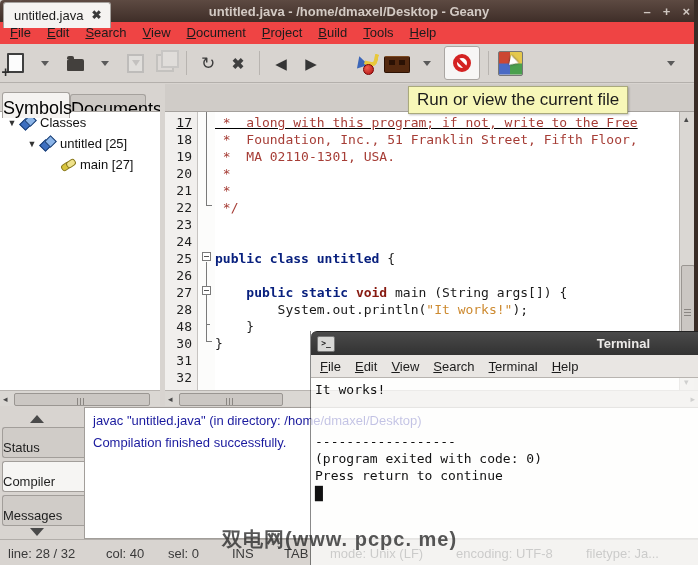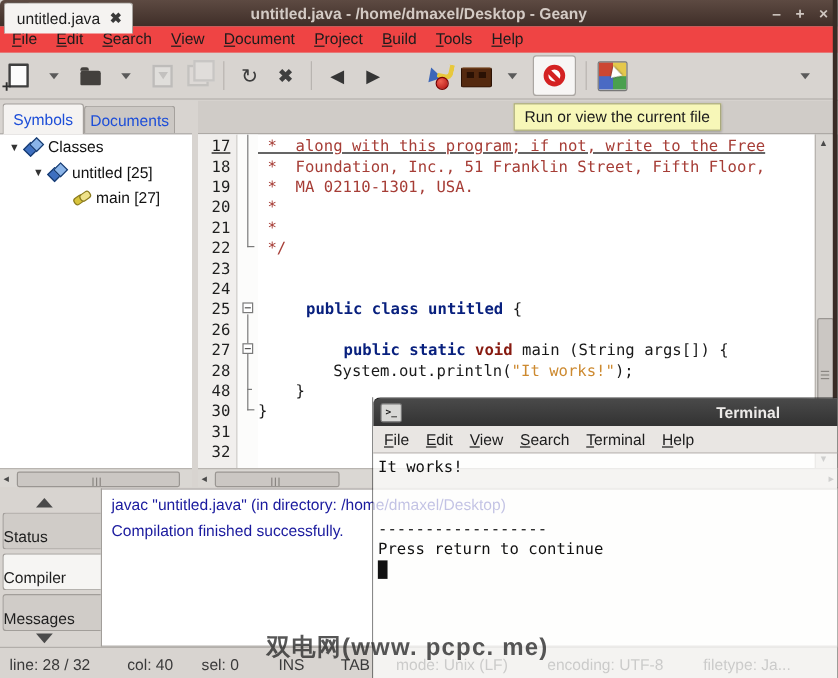--- a/index.html
+++ b/index.html
@@ -40,21 +40,21 @@
   .i-brick::before,.i-brick::after{content:"";position:absolute;top:3px;width:6px;height:5px;background:#2a1104;}
   .i-brick::before{left:4px;} .i-brick::after{right:4px;}
   .run-btn{background:#f7f6f5;border:1px solid #aaa6a2;width:34px;height:32px;}
   .i-run{width:18px;height:18px;border:4px solid #d42222;border-radius:50%;background:#fff;position:relative;box-sizing:border-box;}
   .i-run::after{content:"";position:absolute;left:-1px;top:4px;width:12px;height:3.5px;background:#d42222;transform:rotate(45deg);}
   .i-colors{width:23px;height:23px;border:1px solid #777;border-radius:2px;position:relative;background:
      linear-gradient(90deg,#cc4733 50%,#e5c84c 50%) top/100% 50% no-repeat,
      linear-gradient(90deg,#4a6ac4 50%,#4aa04e 50%) bottom/100% 50% no-repeat;}
   .i-colors .hand{position:absolute;right:3px;top:4px;width:0;height:0;border-top:6px solid transparent;border-bottom:4px solid transparent;border-left:9px solid #fff;transform:rotate(12deg);filter:drop-shadow(0 0 1px #333);}
   
-  .side-tab{position:absolute;font-size:13px;color:#1d4ed8;text-align:center;box-sizing:border-box;}
+  .side-tab{position:absolute;font-size:18px;color:#000000;text-align:center;box-sizing:border-box;margin-top:6px;}
   #tab-symbols{left:2px;top:86px;width:68px;height:26px;background:#f5f3f1;border:1px solid #a5a19d;border-bottom:none;border-radius:3px 3px 0 0;padding-top:5px;z-index:2;}
   #tab-documents{left:70px;top:88px;width:76px;height:24px;background:#ccc8c4;border:1px solid #a5a19d;border-bottom:none;border-radius:3px 3px 0 0;padding-top:4px;}
   #sidebar{position:absolute;left:0;top:111px;width:160px;height:279px;background:#fff;border-top:1px solid #a5a19d;box-sizing:border-box;}
   .tree-row{display:flex;align-items:center;height:21px;font-size:13px;color:#111;}
   .tree-exp{font-size:9px;color:#333;width:12px;text-align:center;margin-right:3px;}
   .icon-class{width:14px;height:13px;position:relative;margin-right:5px;display:inline-block;}
   .icon-class::before,.icon-class::after{content:"";position:absolute;width:7px;height:7px;border:1px solid #173a6e;transform:rotate(45deg);}
   .icon-class::before{left:0;top:4px;background:#3d6fc0;}
   .icon-class::after{left:5px;top:0;background:#8ab4e8;}
   .icon-method{width:14px;height:13px;position:relative;margin-right:5px;display:inline-block;}
@@ -66,21 +66,21 @@
   .edit-strip{position:absolute;left:165px;top:84px;width:533px;height:28px;background:#d0ccc8;border-bottom:1px solid #a5a19d;box-sizing:border-box;}
   #edit-tab{position:absolute;left:3px;top:2px;height:26px;background:#f5f3f1;border:1px solid #a5a19d;border-bottom:none;border-radius:3px 3px 0 0;font-size:13px;color:#1c1c1c;padding:5px 9px 0 10px;box-sizing:border-box;display:flex;gap:8px;}
   .tab-x{color:#3a3a3a;font-weight:bold;font-size:12px;line-height:14px;}
   #editor{position:absolute;left:165px;top:112px;width:514px;height:278px;background:#fff;overflow:hidden;}
   .margin-ln{position:absolute;left:0;top:0;width:32px;height:278px;background:#f1efed;border-right:1px solid #c6c3c0;}
   .margin-fold{position:absolute;left:33px;top:0;width:17px;height:278px;background:#fcfcfb;}
   .code-row{position:absolute;left:0;width:100%;height:17px;display:flex;}
   .code-row .ln{width:27px;text-align:right;font:13px/17px "DejaVu Sans Mono",monospace;color:#1e1e1e;padding-right:5px;}
   .code-row .gap{width:18px;}
   .code-row .cd{flex:1;font:13px/17px "DejaVu Sans Mono",monospace;white-space:pre;color:#1a1a1a;}
-  .tk-c{color:#a63d36;} .tk-k{color:#08207e;font-weight:bold;margin-left:40px;} .tk-t{color:#871a10;font-weight:bold;} .tk-s{color:#cd8a30;} .tk-p{color:#1a1a1a;}
+  .tk-c{color:#a63d36;} .tk-k{color:#08207e;font-weight:bold;} .tk-t{color:#871a10;font-weight:bold;} .tk-s{color:#cd8a30;} .tk-p{color:#1a1a1a;}
   .fold-line{position:absolute;background:#7a7a7a;}
   .fold-box{position:absolute;width:9px;height:9px;background:#fff;border:1px solid #7a7a7a;box-sizing:border-box;}
   .fold-box::after{content:"";position:absolute;left:1px;top:3px;width:5px;height:1px;background:#555;}
   
   .sb{position:absolute;background:#dad7d3;box-sizing:border-box;}
   .sb-arrow{position:absolute;color:#4a4a4a;font-size:9px;line-height:9px;}
   .sb-thumb{position:absolute;background:#cbc7c3;border:1px solid #9a9692;border-radius:2px;}
   .grip-v{position:absolute;left:3px;width:7px;height:1px;background:#8a8682;box-shadow:0 3px 0 #8a8682,0 6px 0 #8a8682;}
   .grip-h{position:absolute;top:4px;width:1px;height:7px;background:#8a8682;box-shadow:3px 0 0 #8a8682,6px 0 0 #8a8682;}
   
@@ -88,21 +88,21 @@
   .ptab{position:absolute;left:2px;width:90px;height:31px;background:#d0ccc8;border:1px solid #a29e9a;border-right:none;border-radius:3px 0 0 3px;font-size:13px;color:#1e1e1e;padding-top:12px;box-sizing:border-box;}
   .ptab.active{background:#f6f5f3;}
   .pchev{position:absolute;left:30px;width:0;height:0;border-left:7px solid transparent;border-right:7px solid transparent;}
   #panel-content{position:absolute;left:84px;top:0;width:614px;height:132px;background:#fff;border:1px solid #a29e9a;border-right:none;box-sizing:border-box;}
   .msg-line{font-size:13px;color:#1a1a9e;padding:3px 0 0 8px;line-height:19px;white-space:nowrap;}
   
   #statusbar{position:absolute;left:0;top:539px;width:698px;height:26px;background:#d8d4d0;border-top:1px solid #b2aeaa;}
   .sb-item{position:absolute;top:6px;font-size:13px;color:#3a3a3a;white-space:nowrap;}
   .right-edge{position:absolute;left:694px;top:0;width:4px;height:332px;background:#392c26;z-index:2;}
   
-  #tooltip{position:absolute;left:408px;top:86px;z-index:5;background:#f7f7b8;border:1px solid #a9a97c;font-size:13px;color:#1c1c1c;padding:3px 8px;white-space:nowrap;box-shadow:1px 1px 2px rgba(0,0,0,.25);margin-left:20px;}
+  #tooltip{position:absolute;left:408px;top:86px;z-index:5;background:#f7f7b8;border:1px solid #a9a97c;font-size:17px;color:#1c1c1c;padding:3px 8px;white-space:nowrap;box-shadow:1px 1px 2px rgba(0,0,0,.25);}
   
   #terminal{position:absolute;left:310px;top:331px;width:388px;height:234px;z-index:10;border-left:1px solid rgba(40,40,40,.55);box-sizing:border-box;}
   .t-titlebar{position:absolute;left:0;top:0;width:100%;height:24px;background:linear-gradient(#4a4a4a,#323232);border-radius:6px 0 0 0;border-top:1px solid #222;box-sizing:border-box;}
   .t-ico{position:absolute;left:6px;top:4px;width:16px;height:14px;background:#d8d8d6;border:1px solid #777;border-radius:2px;color:#1a1a1a;font:bold 8px/13px "DejaVu Sans Mono",monospace;text-align:center;}
   .t-ico::after{content:">_";}
   .t-title{position:absolute;right:48px;top:4px;font-size:13px;font-weight:bold;color:#eceae8;}
   .t-menubar{position:absolute;left:0;top:24px;width:100%;height:23px;background:#e9e6e3;border-bottom:1px solid #b8b4b0;box-sizing:border-box;padding-left:2px;}
   .t-menu-item{display:inline-block;padding:4px 7px;font-size:13px;color:#1c1c1c;}
   .t-menu-item::first-letter{text-decoration:underline;}
   #t-content{position:absolute;left:0;top:47px;width:100%;height:187px;background:rgba(253,253,252,.74);padding:3px 0 0 4px;box-sizing:border-box;}
@@ -366,19 +366,20 @@
     <div class="t-titlebar">
       <span class="t-ico"></span>
       <span class="t-title">Terminal</span>
     </div>
     <div class="t-menubar" id="term-menubar"><span class="t-menu-item">File</span><span class="t-menu-item">Edit</span><span class="t-menu-item">View</span><span class="t-menu-item">Search</span><span class="t-menu-item">Terminal</span><span class="t-menu-item">Help</span></div>
     <div id="t-content">
         <div class="t-line">It works!</div>
         <div class="t-line"></div>
         <div class="t-line"></div>
         <div class="t-line">------------------</div>
+        <div class="t-line">(program exited with code: 0)</div>
         <div class="t-line">Press return to continue</div>
         <div class="t-line">█</div>
       </div>
   </div>
 
   <div id="watermark">双电网(www. pcpc. me)</div>
 </div>
 
 </body></html>

